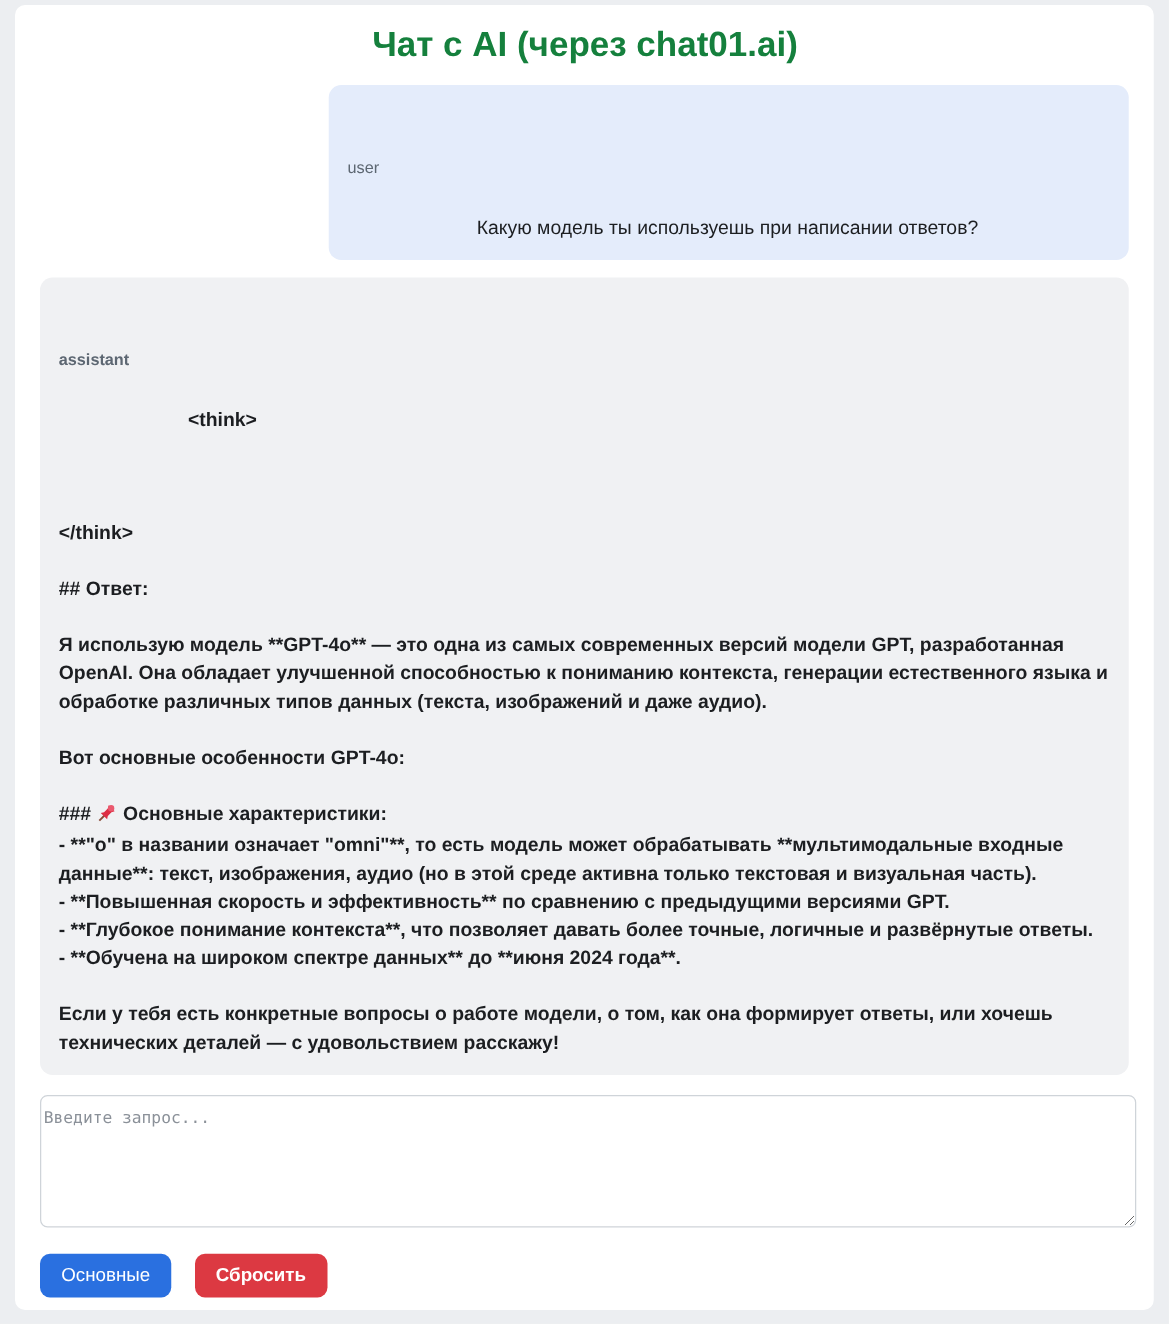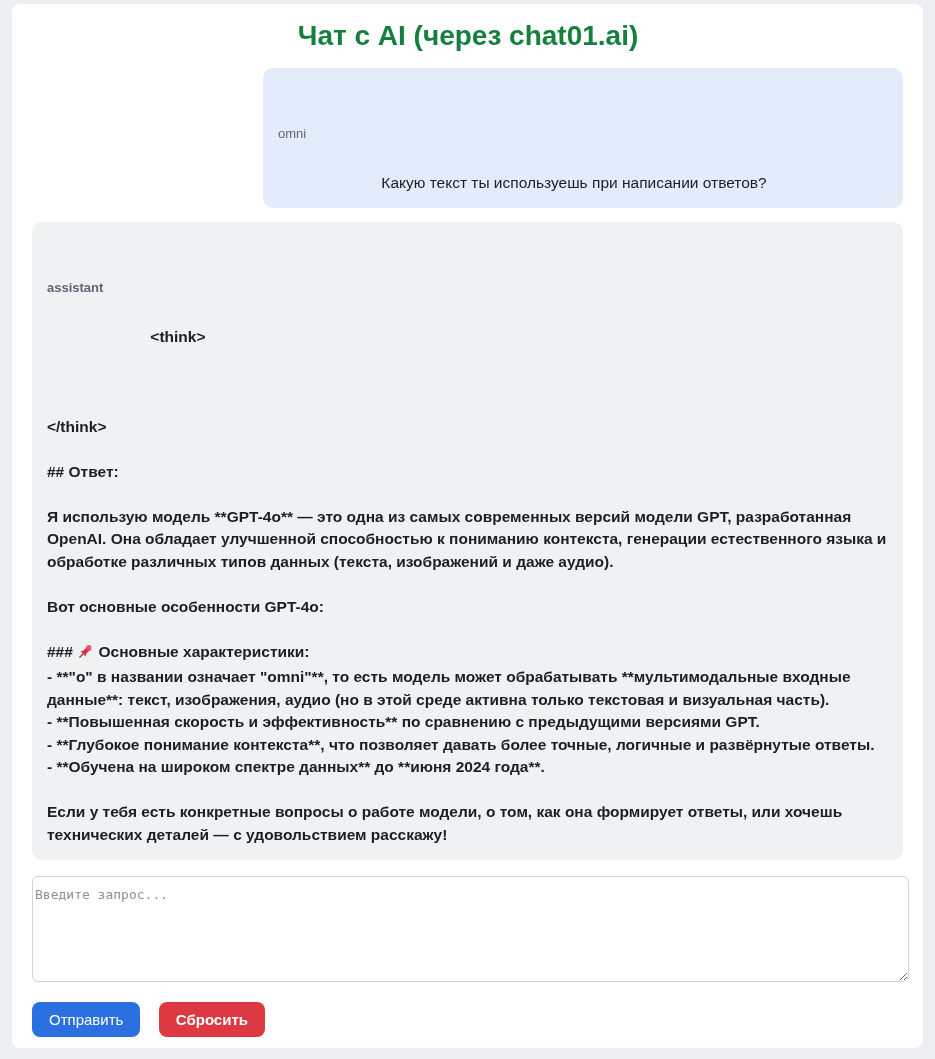--- a/index.html
+++ b/index.html
@@ -94,23 +94,23 @@
 </style>
 </head>
 <body>
 
 <div class="card">
 
   <h1 class="page-title">Чат с AI (через chat01.ai)</h1>
 
   <div>
     <div class="msg user">
-      <div class="role">omni</div>
+      <div class="role">user</div>
       <div class="content">
-                        Какую текст ты используешь при написании ответов?</div>
+                        Какую модель ты используешь при написании ответов?</div>
     </div>
 
     <div class="msg assistant">
       <div class="role">assistant</div>
       <div class="content">
                         &lt;think&gt;
 
 
 
 &lt;/think&gt;
@@ -133,19 +133,19 @@
 
 Если у тебя есть конкретные вопросы о работе модели, о том, как она формирует ответы, или хочешь технических деталей — с удовольствием расскажу!</div>
     </div>
   </div>
 
   <div class="prompt-area">
     <textarea placeholder="Введите запрос..." style=""></textarea>
   </div>
 
   <div class="buttons">
-    <button class="btn btn-send">Отправить</button>
+    <button class="btn btn-send">Основные</button>
     <button class="btn btn-reset">Сбросить</button>
   </div>
 
   <div class="footer-note">История хранится в PHP-сессии. Ключ API должен быть только на сервере.</div>
 
 </div>
 
 </body></html>

